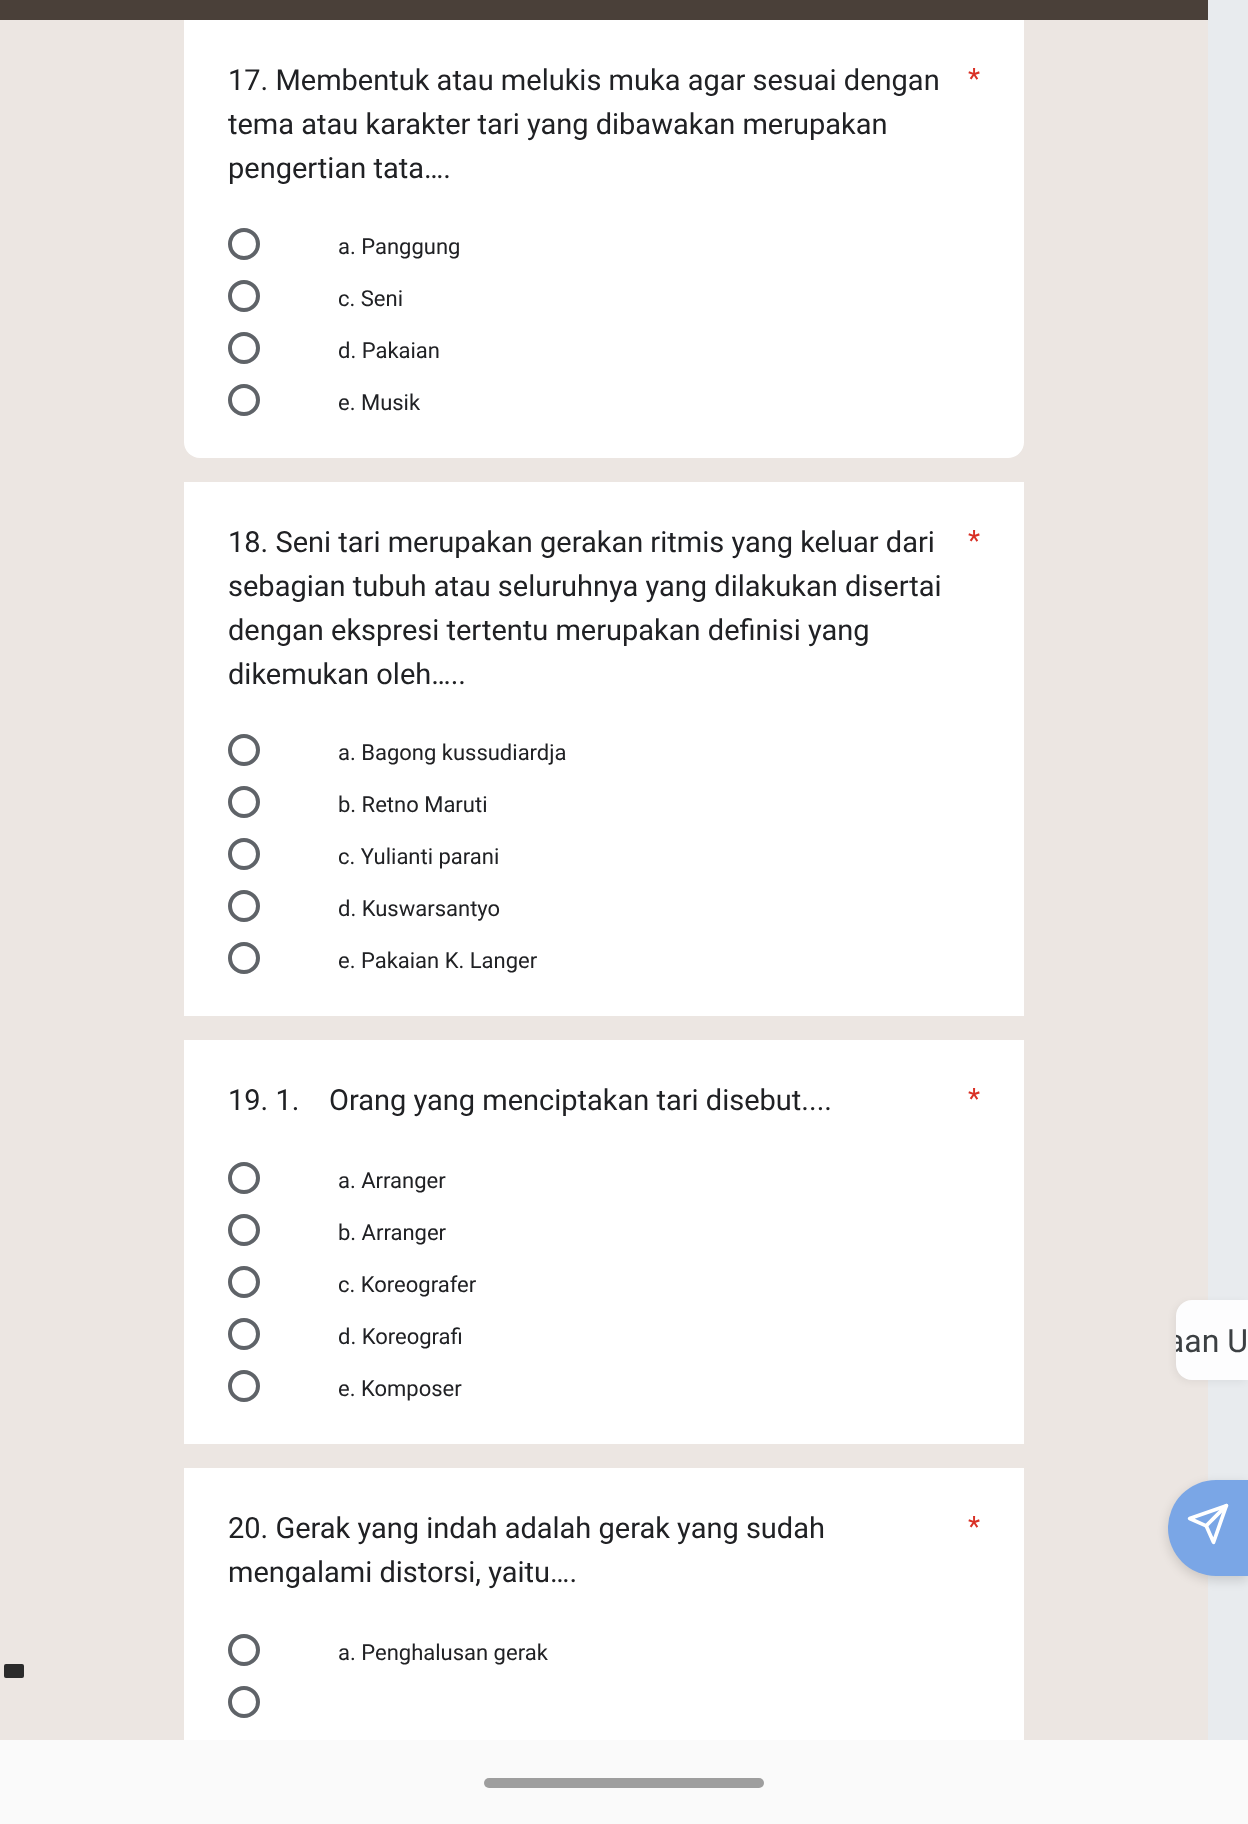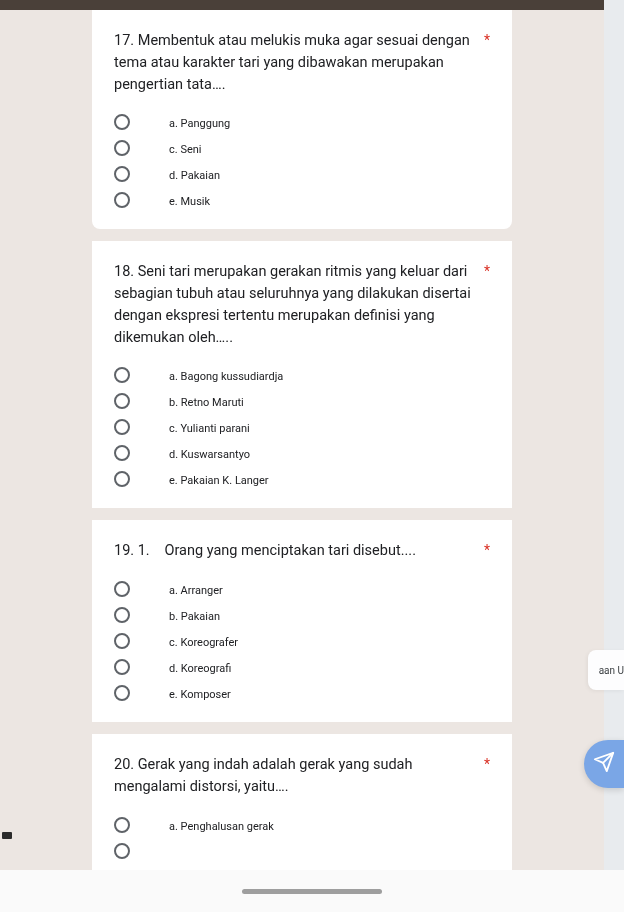--- a/index.html
+++ b/index.html
@@ -84,21 +84,21 @@
       top: 650px;
       width: 36px;
       height: 40px;
       background: #fdfdfe;
       border-radius: 8px 0 0 8px;
       box-shadow: -1px 1px 4px rgba(0,0,0,0.06);
       display: flex;
       align-items: center;
       justify-content: flex-end;
       padding-right: 0;
-      font-size: 10px;
+      font-size: 16px;
       color: #3c4043;
       overflow: hidden;
       white-space: nowrap;
     }
     .fab {
       position: absolute;
       right: 0;
       top: 740px;
       width: 40px;
       height: 48px;
@@ -199,21 +199,21 @@
       <div class="question-text">
         <span>19. 1. Orang yang menciptakan tari disebut....</span>
         <span class="required-star">*</span>
       </div>
       <div class="option">
           <span class="radio-icon"></span>
           <span class="option-label">a. Arranger</span>
         </div>
       <div class="option">
           <span class="radio-icon"></span>
-          <span class="option-label">b. Pakaian</span>
+          <span class="option-label">b. Arranger</span>
         </div>
       <div class="option">
           <span class="radio-icon"></span>
           <span class="option-label">c. Koreografer</span>
         </div>
       <div class="option">
           <span class="radio-icon"></span>
           <span class="option-label">d. Koreografi</span>
         </div>
       <div class="option">

